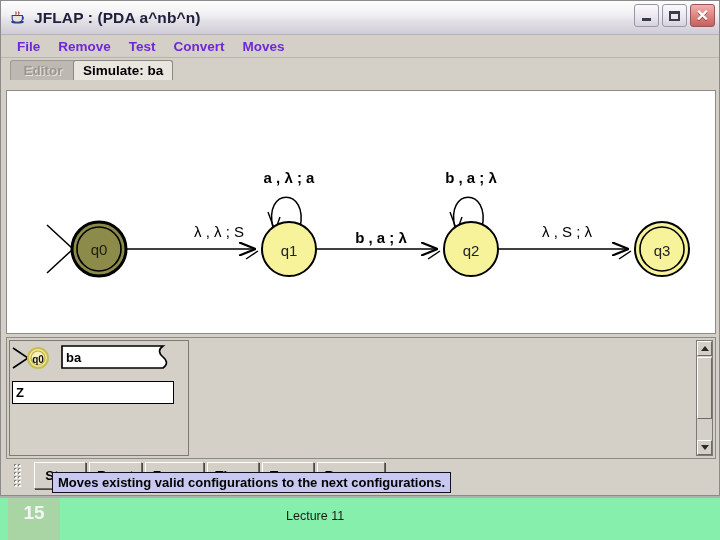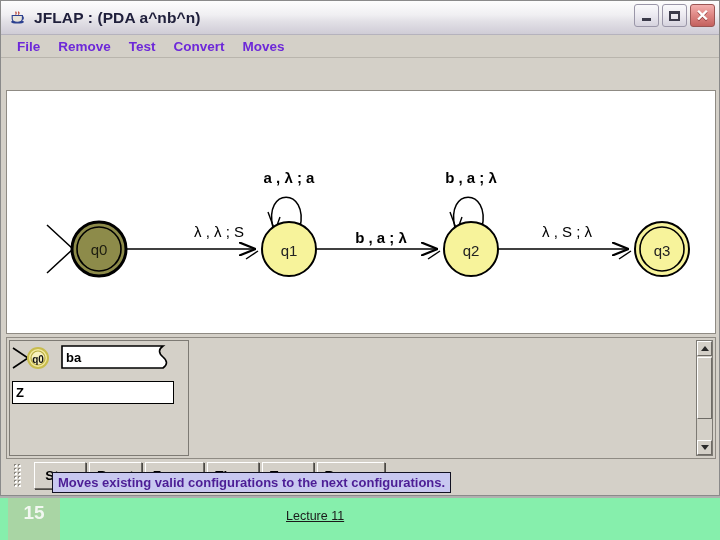--- a/index.html
+++ b/index.html
@@ -348,21 +348,21 @@
     top: 471px;
     height: 21px;
     background: #c8c8f0;
     border: 1px solid #111122;
     box-sizing: border-box;
     display: flex;
     align-items: center;
     padding: 0 5px;
     font-size: 13px;
     font-weight: bold;
-    color: #4c1d95;
+    color: #000000;
     white-space: nowrap;
     z-index: 30;
   }
 
   
   #footer {
     position: absolute;
     left: 0;
     top: 496px;
     width: 720px;
@@ -391,21 +391,20 @@
     font-weight: bold;
     color: #f2f7f1;
   }
   #footer-center {
     position: absolute;
     left: 286px;
     top: 13px;
     font-size: 12.5px;
     color: #1a1a1a;
     white-space: nowrap;
-    text-decoration: underline;
   }
   #footer-right {
     position: absolute;
     left: 470px;
     top: 13px;
     font-size: 12.5px;
     color: #1a1a1a;
     white-space: nowrap;
   }
 </style>
@@ -448,20 +447,24 @@
     </div>
 
     <div id="menu-bar">
       <div class="menu-item">File</div>
       <div class="menu-item">Remove</div>
       <div class="menu-item">Test</div>
       <div class="menu-item">Convert</div>
       <div class="menu-item">Moves</div>
     </div>
 
+    <div id="tab-strip">
+      <div class="tab inactive">Editor</div>
+      <div class="tab active">Simulate: ba</div>
+    </div>
 
     <div id="canvas-wrap">
       <svg id="automaton-svg" width="708" height="242" viewBox="0 0 708 242">
         <defs>
           <marker id="arrowhead" markerWidth="11" markerHeight="9" refX="10" refY="4.5" orient="auto">
             <path d="M0,0 L11,4.5 L0,9" fill="none" stroke="#000" stroke-width="1.4"></path>
           </marker>
           <marker id="arrowhead2" markerWidth="11" markerHeight="9" refX="10" refY="4.5" orient="auto">
             <path d="M0,0 L11,4.5 L0,9" fill="none" stroke="#000" stroke-width="1.4"></path>
           </marker>

